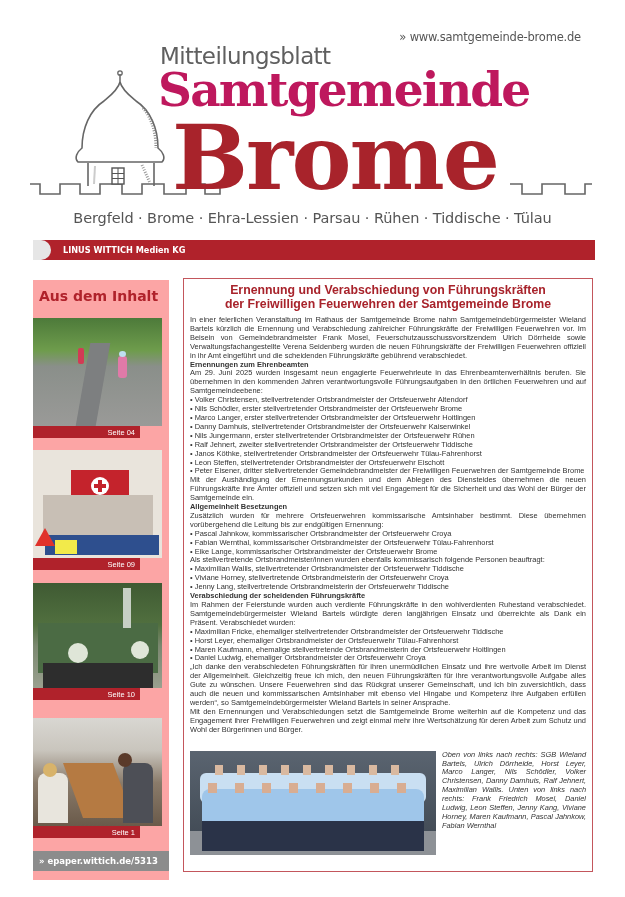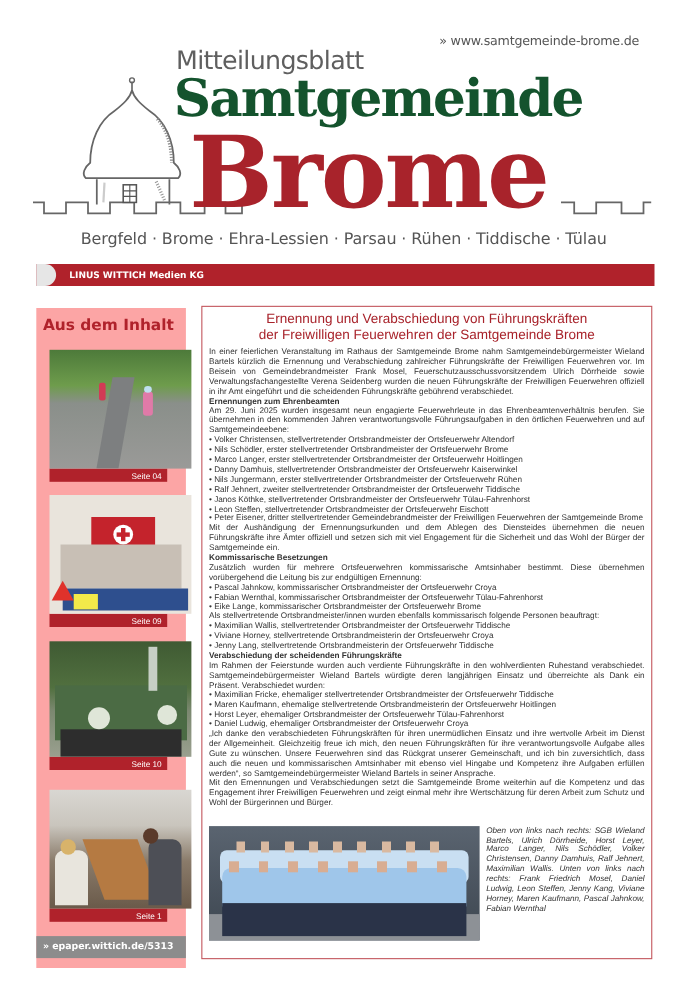--- a/index.html
+++ b/index.html
@@ -2,43 +2,43 @@
 <html><head>
   <meta charset="utf-8">
   <style>
     * { box-sizing: border-box; margin: 0; padding: 0; }
     html, body { width: 625px; height: 897px; background: #ffffff; overflow: hidden; }
     body { position: relative; font-family: "DejaVu Sans", sans-serif; color: #333; }
 
     
     .site-url { position: absolute; top: 30px; right: 44px; font-size: 11.5px; color: #555; font-family: "DejaVu Sans", sans-serif; letter-spacing: -0.2px; }
     .masthead-sub { position: absolute; top: 43px; left: 160px; font-size: 23px; color: #5f5f5f; font-family: "DejaVu Sans", sans-serif; letter-spacing: -0.6px; }
-    .masthead-title1 { position: absolute; top: 66px; left: 158px; font-size: 47px; color: #14532d; font-family: "DejaVu Serif", serif; font-weight: bold; letter-spacing: -1.8px; line-height: 1; }
+    .masthead-title1 { position: absolute; top: 66px; left: 158px; font-size: 47px; color: #be185d; font-family: "DejaVu Serif", serif; font-weight: bold; letter-spacing: -1.8px; line-height: 1; }
     .masthead-title2 { position: absolute; top: 112px; left: 172px; font-size: 90px; color: #a8232b; font-family: "DejaVu Serif", serif; font-weight: bold; letter-spacing: -2px; line-height: 1; }
     .logo { position: absolute; top: 68px; left: 30px; width: 200px; height: 130px; }
     .battlement { position: absolute; top: 168px; left: 30px; width: 565px; height: 30px; }
 
     .villages { position: absolute; top: 210px; left: 0; width: 625px; text-align: center; font-size: 14.5px; color: #555; letter-spacing: -0.1px; }
 
     .redbar { position: absolute; top: 240px; left: 33px; width: 562px; height: 20px; background: #b0222b; color: #fff; font-size: 8.2px; font-weight: bold; }
     .redbar .tab { position: absolute; left: 0; top: 0; width: 18px; height: 20px; background: #e6e6e6; border-top-right-radius: 10px 10px; border-bottom-right-radius: 10px 10px; }
     .redbar .publisher { position: absolute; left: 30px; top: 5px; }
     .redbar .issue { position: absolute; right: 10px; top: 5px; }
 
     
     .sidebar { position: absolute; top: 280px; left: 33px; width: 136px; height: 600px; background: #fca5a5; }
     .sidebar-title { position: absolute; top: 8px; left: 6px; font-size: 14px; font-weight: bold; color: #b0222b; }
-    .thumb { position: absolute; left: 12px; width: 107px; }
+    .thumb { position: absolute; left: 0; width: 107px; }
     .thumb .img { width: 129px; position: relative; overflow: hidden; }
     .thumb .cap { height: 12px; background: #b0222b; color: #fff; font-size: 7.5px; text-align: right; padding: 2px 5px 0 0; font-family: "Liberation Sans", sans-serif; }
     .epaper { position: absolute; left: 0; top: 571px; width: 136px; height: 20px; background: #8c8c8c; color: #fff; font-size: 8.5px; font-weight: bold; padding: 5px 6px; }
 
     
     .article { position: absolute; top: 278px; left: 183px; width: 410px; height: 594px; border: 1.2px solid #c3565c; padding: 4px 6px; }
-    .art-title { text-align: center; color: #a8232b; font-family: "Liberation Sans", sans-serif; font-weight: normal; font-size: 12.3px; line-height: 14px; margin-bottom: 5px; }
+    .art-title { text-align: center; color: #a8232b; font-family: "Liberation Sans", sans-serif; font-weight: bold; font-size: 12.3px; line-height: 14px; margin-bottom: 5px; }
     .art-body { font-family: "Liberation Sans", sans-serif; font-size: 7.45px; line-height: 8.9px; color: #333; text-align: justify; }
     .art-body p, .art-body .li, .art-body h4 { margin: 0; }
     .art-body h4 { font-weight: bold; font-size: 7.45px; }
     .art-body .li::before { content: "• "; }
     .photo-row { position: relative; margin-top: 16px; height: 104px; }
     .group-photo { position: absolute; left: 0; top: 0; width: 246px; height: 104px; overflow: hidden; background: linear-gradient(#5a6470, #3d4650); }
     .caption { position: absolute; left: 252px; top: 0; width: 144px; font-style: italic; font-size: 7.4px; line-height: 8.9px; text-align: justify; color: #333; font-family: "Liberation Sans", sans-serif; }
   </style>
 </head>
 <body>
@@ -139,35 +139,35 @@
     <div class="li">Nils Schödler, erster stellvertretender Ortsbrandmeister der Ortsfeuerwehr Brome</div>
     <div class="li">Marco Langer, erster stellvertretender Ortsbrandmeister der Ortsfeuerwehr Hoitlingen</div>
     <div class="li">Danny Damhuis, stellvertretender Ortsbrandmeister der Ortsfeuerwehr Kaiserwinkel</div>
     <div class="li">Nils Jungermann, erster stellvertretender Ortsbrandmeister der Ortsfeuerwehr Rühen</div>
     <div class="li">Ralf Jehnert, zweiter stellvertretender Ortsbrandmeister der Ortsfeuerwehr Tiddische</div>
     <div class="li">Janos Köthke, stellvertretender Ortsbrandmeister der Ortsfeuerwehr Tülau-Fahrenhorst</div>
     <div class="li">Leon Steffen, stellvertretender Ortsbrandmeister der Ortsfeuerwehr Eischott</div>
     <div class="li">Peter Eisener, dritter stellvertretender Gemeindebrandmeister der Freiwilligen Feuerwehren der Samtgemeinde Brome</div>
     <p>Mit der Aushändigung der Ernennungsurkunden und dem Ablegen des Diensteides übernehmen die neuen Führungskräfte ihre Ämter offiziell und setzen sich mit viel Engagement für die Sicherheit und das Wohl der Bürger der Samtgemeinde ein.</p>
 
-    <h4>Kommissarische Besetzungen</h4>
+    <h4>Allgemeinheit Besetzungen</h4>
     <p>Zusätzlich wurden für mehrere Ortsfeuerwehren kommissarische Amtsinhaber bestimmt. Diese übernehmen vorübergehend die Leitung bis zur endgültigen Ernennung:</p>
     <div class="li">Pascal Jahnkow, kommissarischer Ortsbrandmeister der Ortsfeuerwehr Croya</div>
     <div class="li">Fabian Wernthal, kommissarischer Ortsbrandmeister der Ortsfeuerwehr Tülau-Fahrenhorst</div>
     <div class="li">Eike Lange, kommissarischer Ortsbrandmeister der Ortsfeuerwehr Brome</div>
     <p>Als stellvertretende Ortsbrandmeister/innen wurden ebenfalls kommissarisch folgende Personen beauftragt:</p>
     <div class="li">Maximilian Wallis, stellvertretender Ortsbrandmeister der Ortsfeuerwehr Tiddische</div>
     <div class="li">Viviane Horney, stellvertretende Ortsbrandmeisterin der Ortsfeuerwehr Croya</div>
     <div class="li">Jenny Lang, stellvertretende Ortsbrandmeisterin der Ortsfeuerwehr Tiddische</div>
 
     <h4>Verabschiedung der scheidenden Führungskräfte</h4>
     <p>Im Rahmen der Feierstunde wurden auch verdiente Führungskräfte in den wohlverdienten Ruhestand verabschiedet. Samtgemeindebürgermeister Wieland Bartels würdigte deren langjährigen Einsatz und überreichte als Dank ein Präsent. Verabschiedet wurden:</p>
     <div class="li">Maximilian Fricke, ehemaliger stellvertretender Ortsbrandmeister der Ortsfeuerwehr Tiddische</div>
+    <div class="li">Horst Leyer, ehemaliger Ortsbrandmeister der Ortsfeuerwehr Tülau-Fahrenhorst</div>
     <div class="li">Maren Kaufmann, ehemalige stellvertretende Ortsbrandmeisterin der Ortsfeuerwehr Hoitlingen</div>
-    <div class="li">Horst Leyer, ehemaliger Ortsbrandmeister der Ortsfeuerwehr Tülau-Fahrenhorst</div>
     <div class="li">Daniel Ludwig, ehemaliger Ortsbrandmeister der Ortsfeuerwehr Croya</div>
     <p>„Ich danke den verabschiedeten Führungskräften für ihren unermüdlichen Einsatz und ihre wertvolle Arbeit im Dienst der Allgemeinheit. Gleichzeitig freue ich mich, den neuen Führungskräften für ihre verantwortungsvolle Aufgabe alles Gute zu wünschen. Unsere Feuerwehren sind das Rückgrat unserer Gemeinschaft, und ich bin zuversichtlich, dass auch die neuen und kommissarischen Amtsinhaber mit ebenso viel Hingabe und Kompetenz ihre Aufgaben erfüllen werden“, so Samtgemeindebürgermeister Wieland Bartels in seiner Ansprache.</p>
     <p>Mit den Ernennungen und Verabschiedungen setzt die Samtgemeinde Brome weiterhin auf die Kompetenz und das Engagement ihrer Freiwilligen Feuerwehren und zeigt einmal mehr ihre Wertschätzung für deren Arbeit zum Schutz und Wohl der Bürgerinnen und Bürger.</p>
   </div>
 
   <div class="photo-row">
     <div class="group-photo">
       <div style="position:absolute;left:0;top:80px;width:246px;height:24px;background:#8d9196;"></div>
       <div style="position:absolute;left:10px;top:22px;width:226px;height:30px;background:#c9dff2;border-radius:6px;"></div>
       <div style="position:absolute;left:12px;top:38px;width:222px;height:35px;background:#9fc6ea;border-radius:8px 8px 0 0;"></div>

